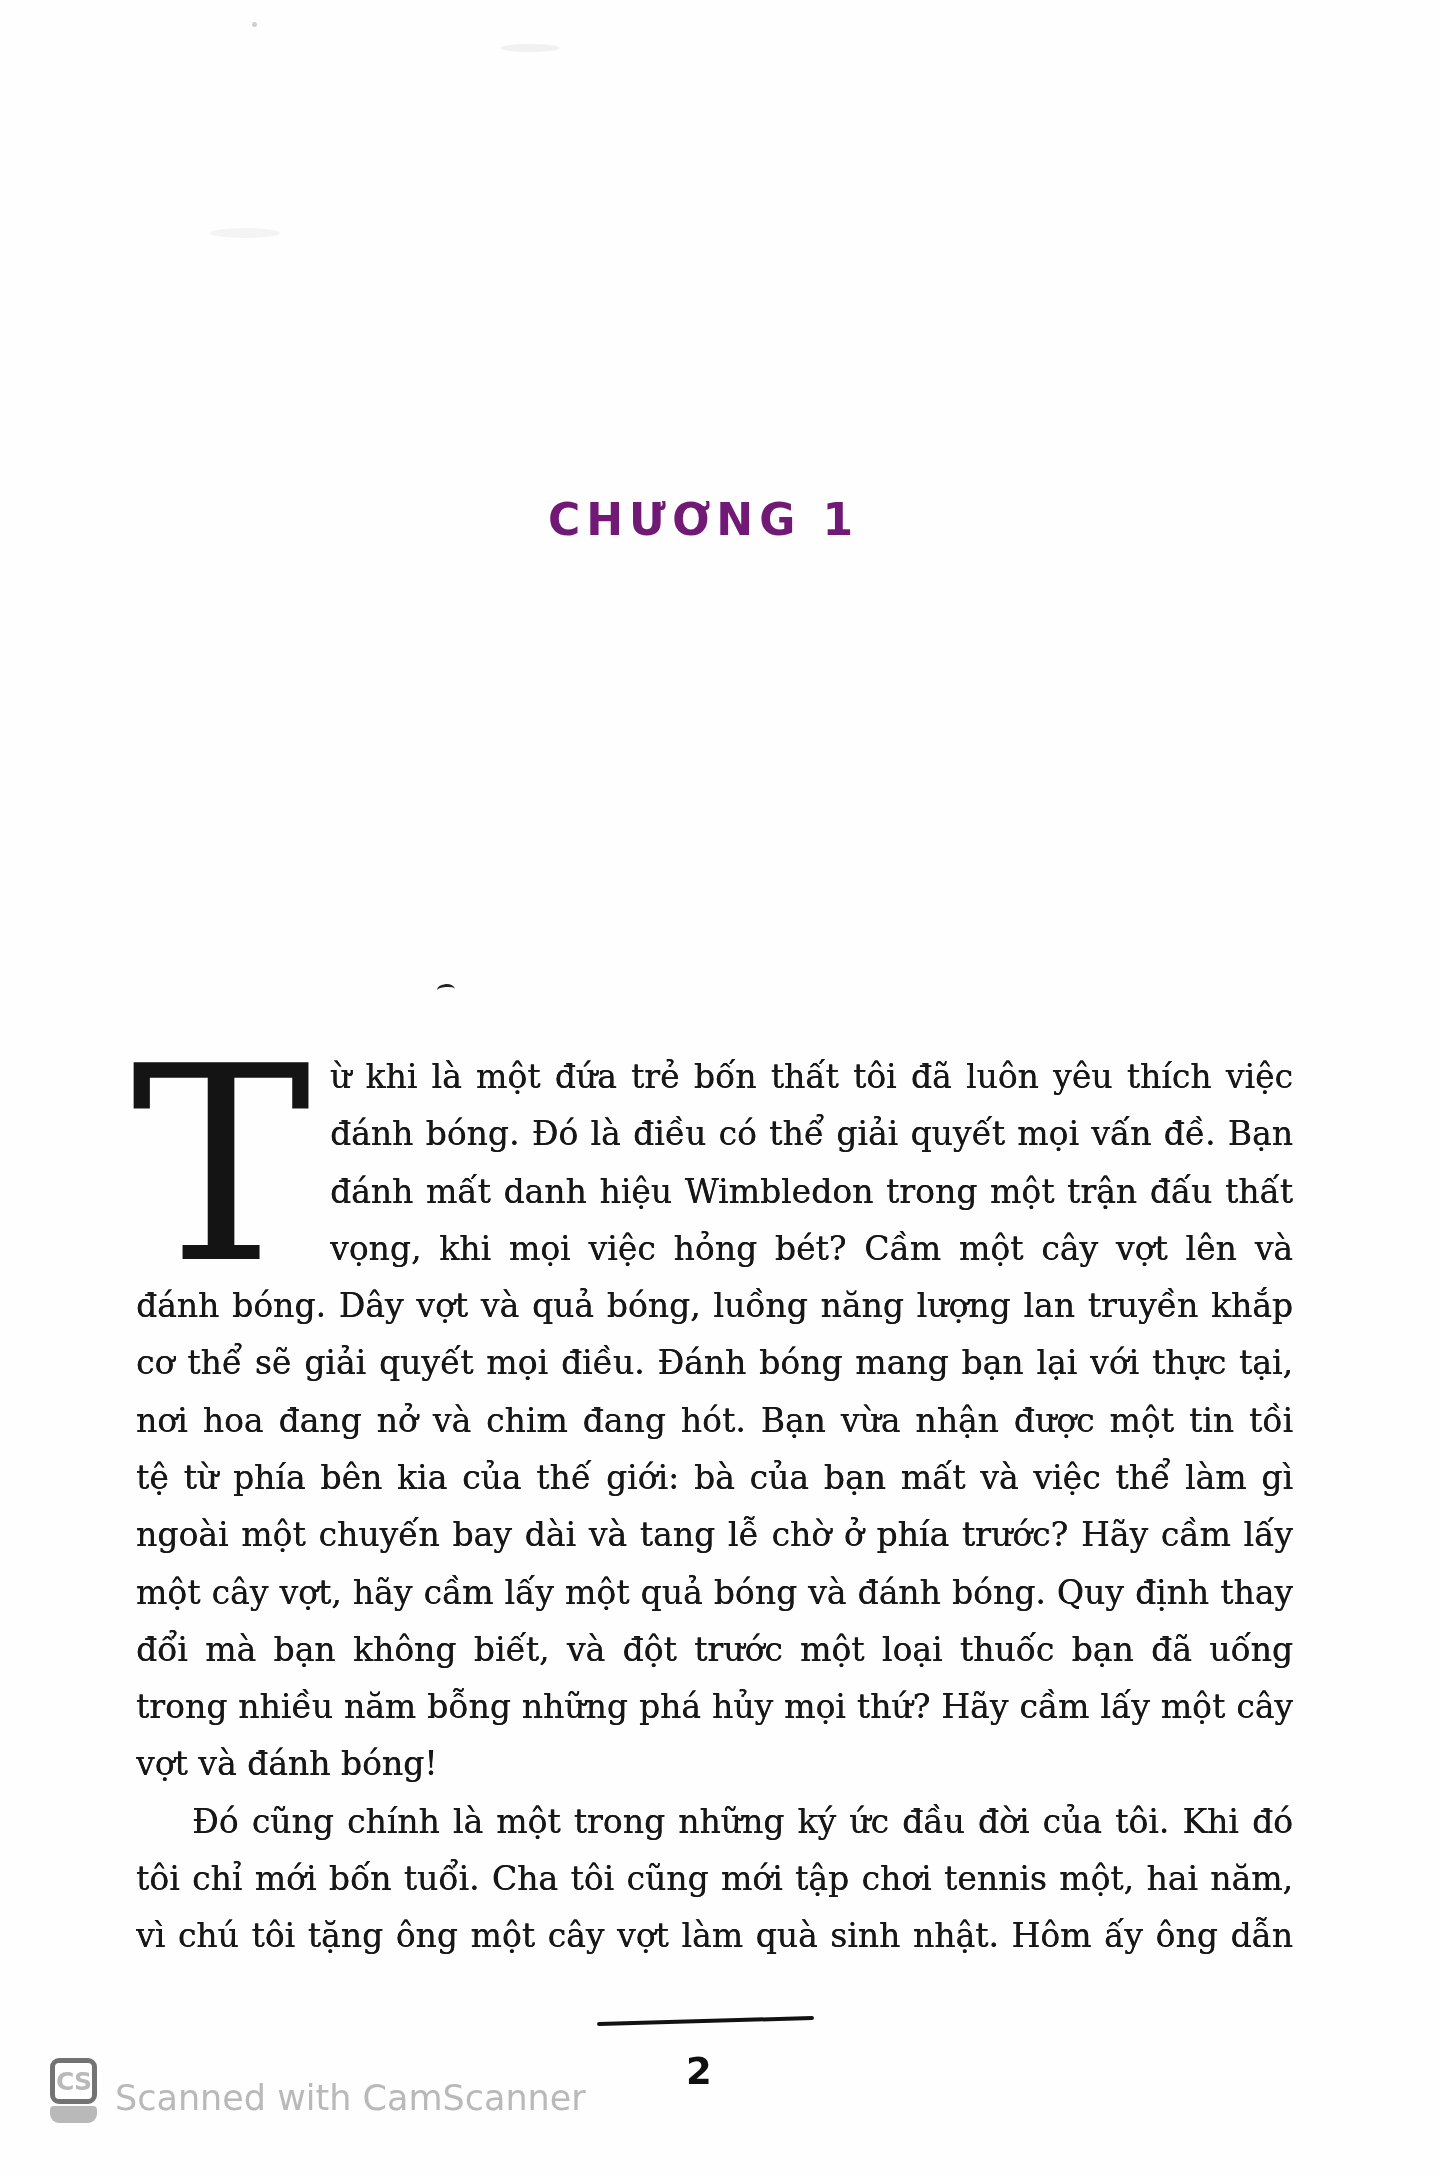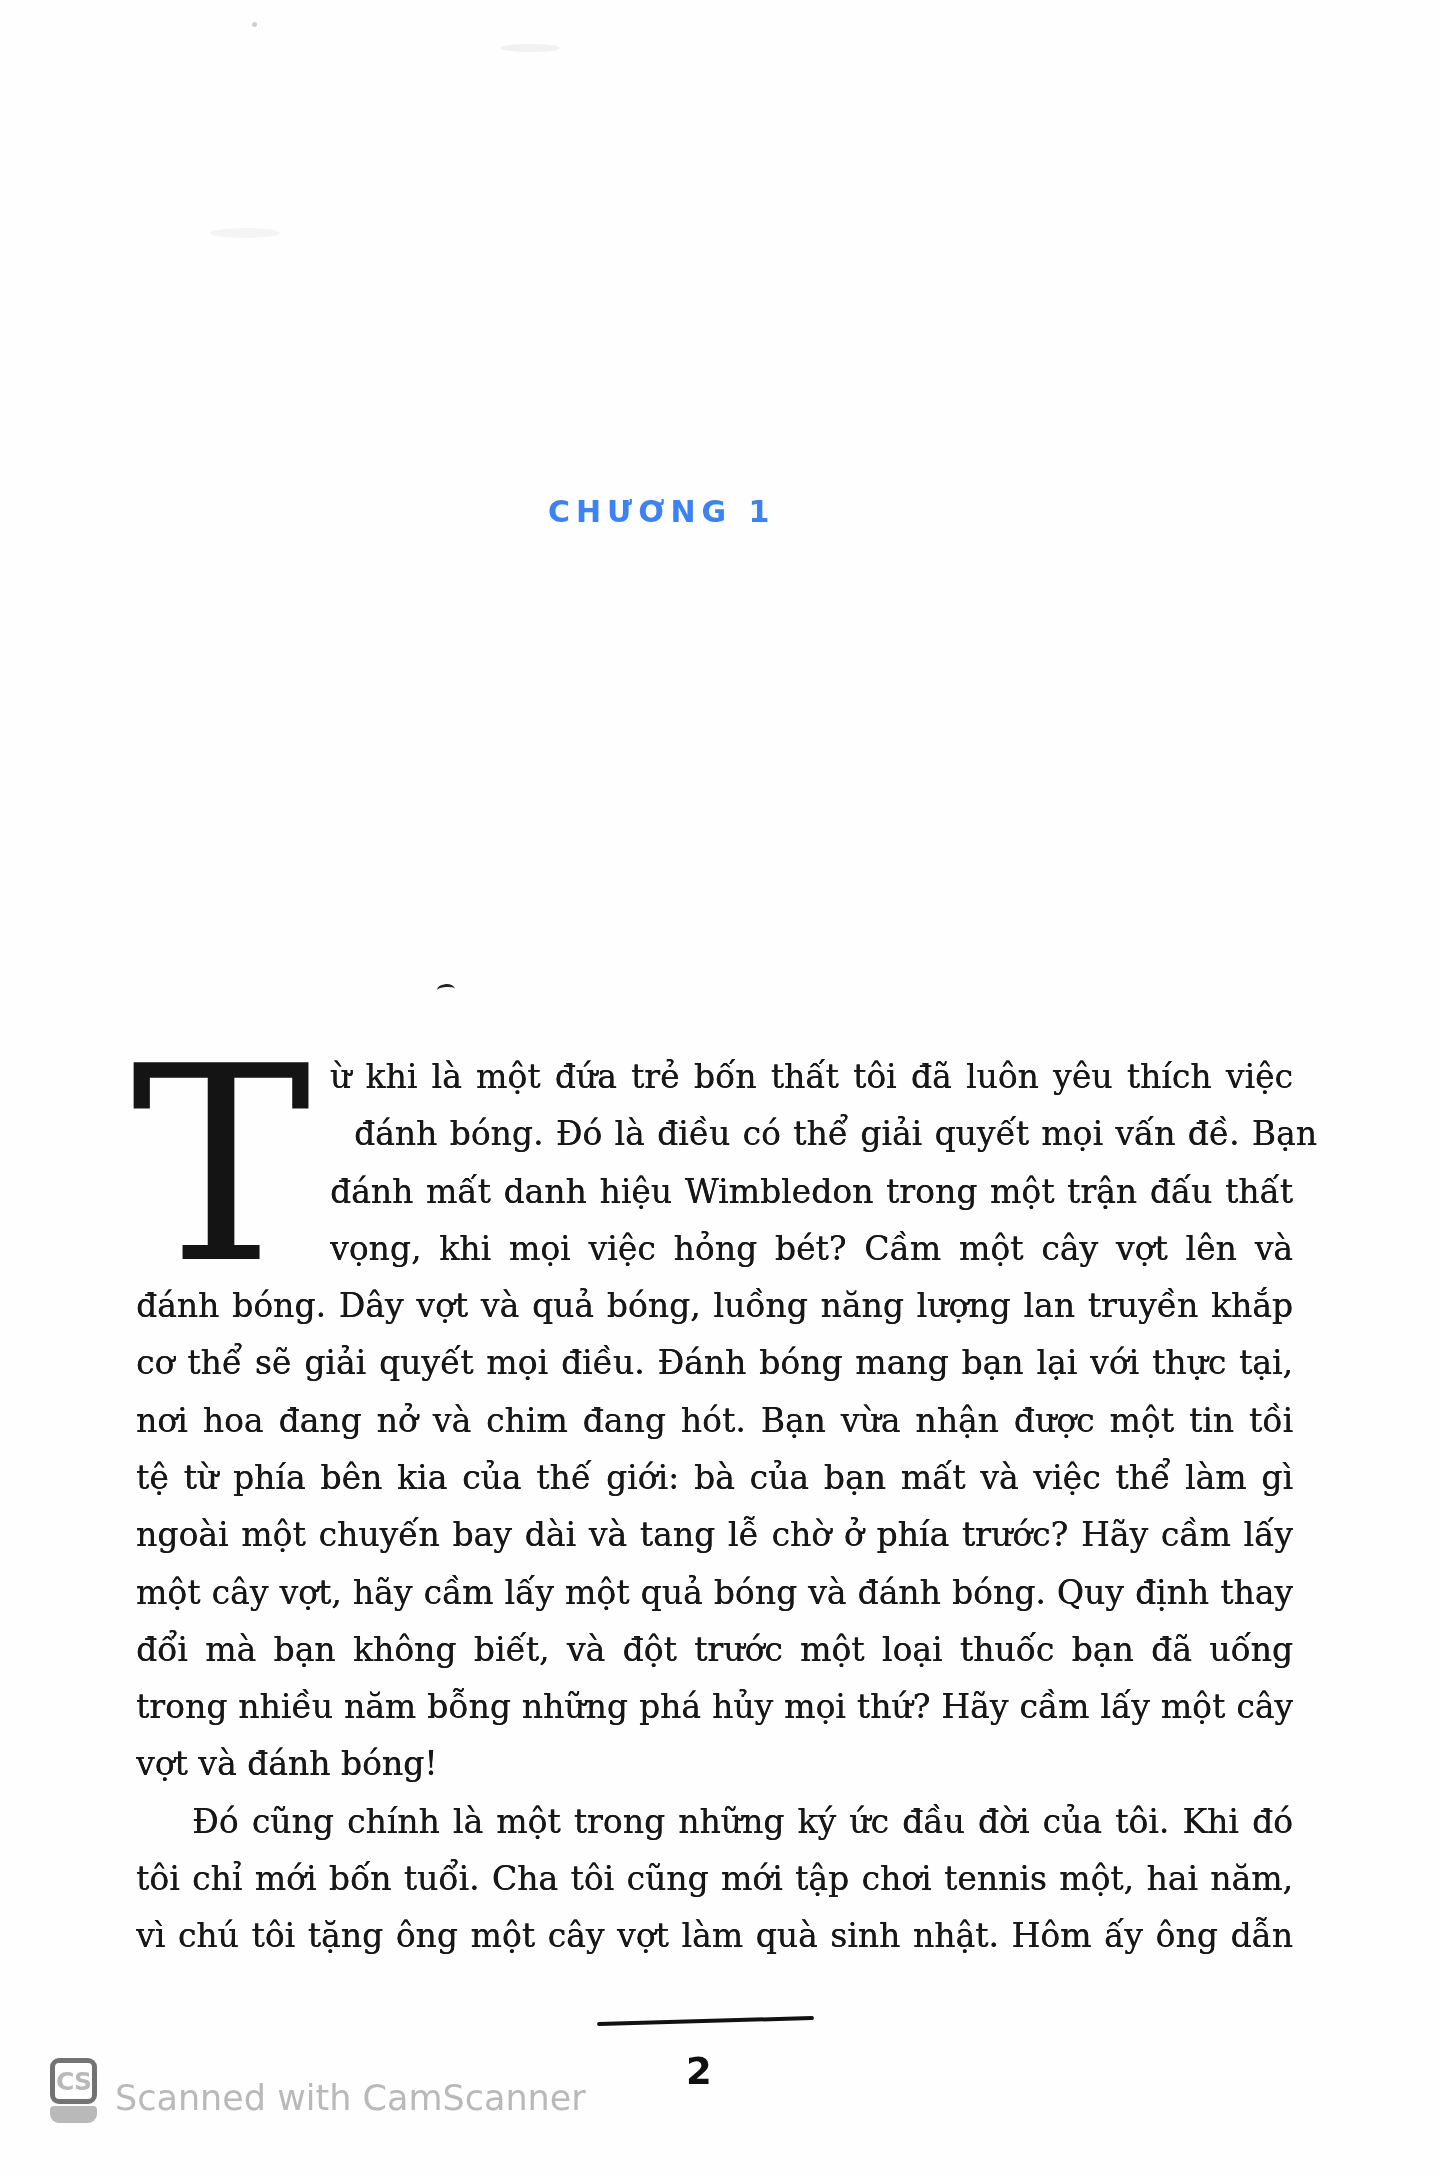--- a/index.html
+++ b/index.html
@@ -8,22 +8,22 @@
     background:#ffffff;
     position:relative;
     font-family:"DejaVu Serif", serif;
     overflow:hidden;
   }
   .page{position:absolute;inset:0;background:#fefefe;}
 
   .chapter-title{
     position:absolute;left:548px;top:494px;
     font-family:"DejaVu Sans", sans-serif;
-    font-weight:bold;font-size:30px;letter-spacing:6px;
-    color:#3b82f6;white-space:nowrap;
+    font-weight:bold;font-size:44px;letter-spacing:6px;
+    color:#701a75;white-space:nowrap;
   }
 
   .dropcap{
     position:absolute;left:131px;top:1031px;
     font-family:"DejaVu Serif", serif;
     font-size:270px;line-height:1;color:#141414;
   }
 
   .bl{
     position:absolute;height:57px;line-height:57px;
@@ -77,21 +77,21 @@
 </head>
 <body>
 
 <div class="page">
 
   <div class="chapter-title">CHƯƠNG 1</div>
 
   <div class="dropcap">T</div>
 
   <div class="bl" style="top:1048px;left:330px;width:963px;">ừ khi là một đứa trẻ bốn thất tôi đã luôn yêu thích việc</div>
-  <div class="bl" style="top:1105px;left:330px;width:963px;margin-left:24px;">đánh bóng. Đó là điều có thể giải quyết mọi vấn đề. Bạn</div>
+  <div class="bl" style="top:1105px;left:330px;width:963px;">đánh bóng. Đó là điều có thể giải quyết mọi vấn đề. Bạn</div>
   <div class="bl" style="top:1163px;left:330px;width:963px;">đánh mất danh hiệu Wimbledon trong một trận đấu thất</div>
   <div class="bl" style="top:1220px;left:330px;width:963px;">vọng, khi mọi việc hỏng bét? Cầm một cây vợt lên và</div>
 
   <div class="bl" style="top:1277px;left:136px;width:1157px;">đánh bóng. Dây vợt và quả bóng, luồng năng lượng lan truyền khắp</div>
   <div class="bl" style="top:1334px;left:136px;width:1157px;">cơ thể sẽ giải quyết mọi điều. Đánh bóng mang bạn lại với thực tại,</div>
   <div class="bl" style="top:1392px;left:136px;width:1157px;">nơi hoa đang nở và chim đang hót. Bạn vừa nhận được một tin tồi</div>
   <div class="bl" style="top:1449px;left:136px;width:1157px;">tệ từ phía bên kia của thế giới: bà của bạn mất và việc thể làm gì</div>
   <div class="bl" style="top:1506px;left:136px;width:1157px;">ngoài một chuyến bay dài và tang lễ chờ ở phía trước? Hãy cầm lấy</div>
   <div class="bl" style="top:1564px;left:136px;width:1157px;">một cây vợt, hãy cầm lấy một quả bóng và đánh bóng. Quy định thay</div>
   <div class="bl" style="top:1621px;left:136px;width:1157px;">đổi mà bạn không biết, và đột trước một loại thuốc bạn đã uống</div>

